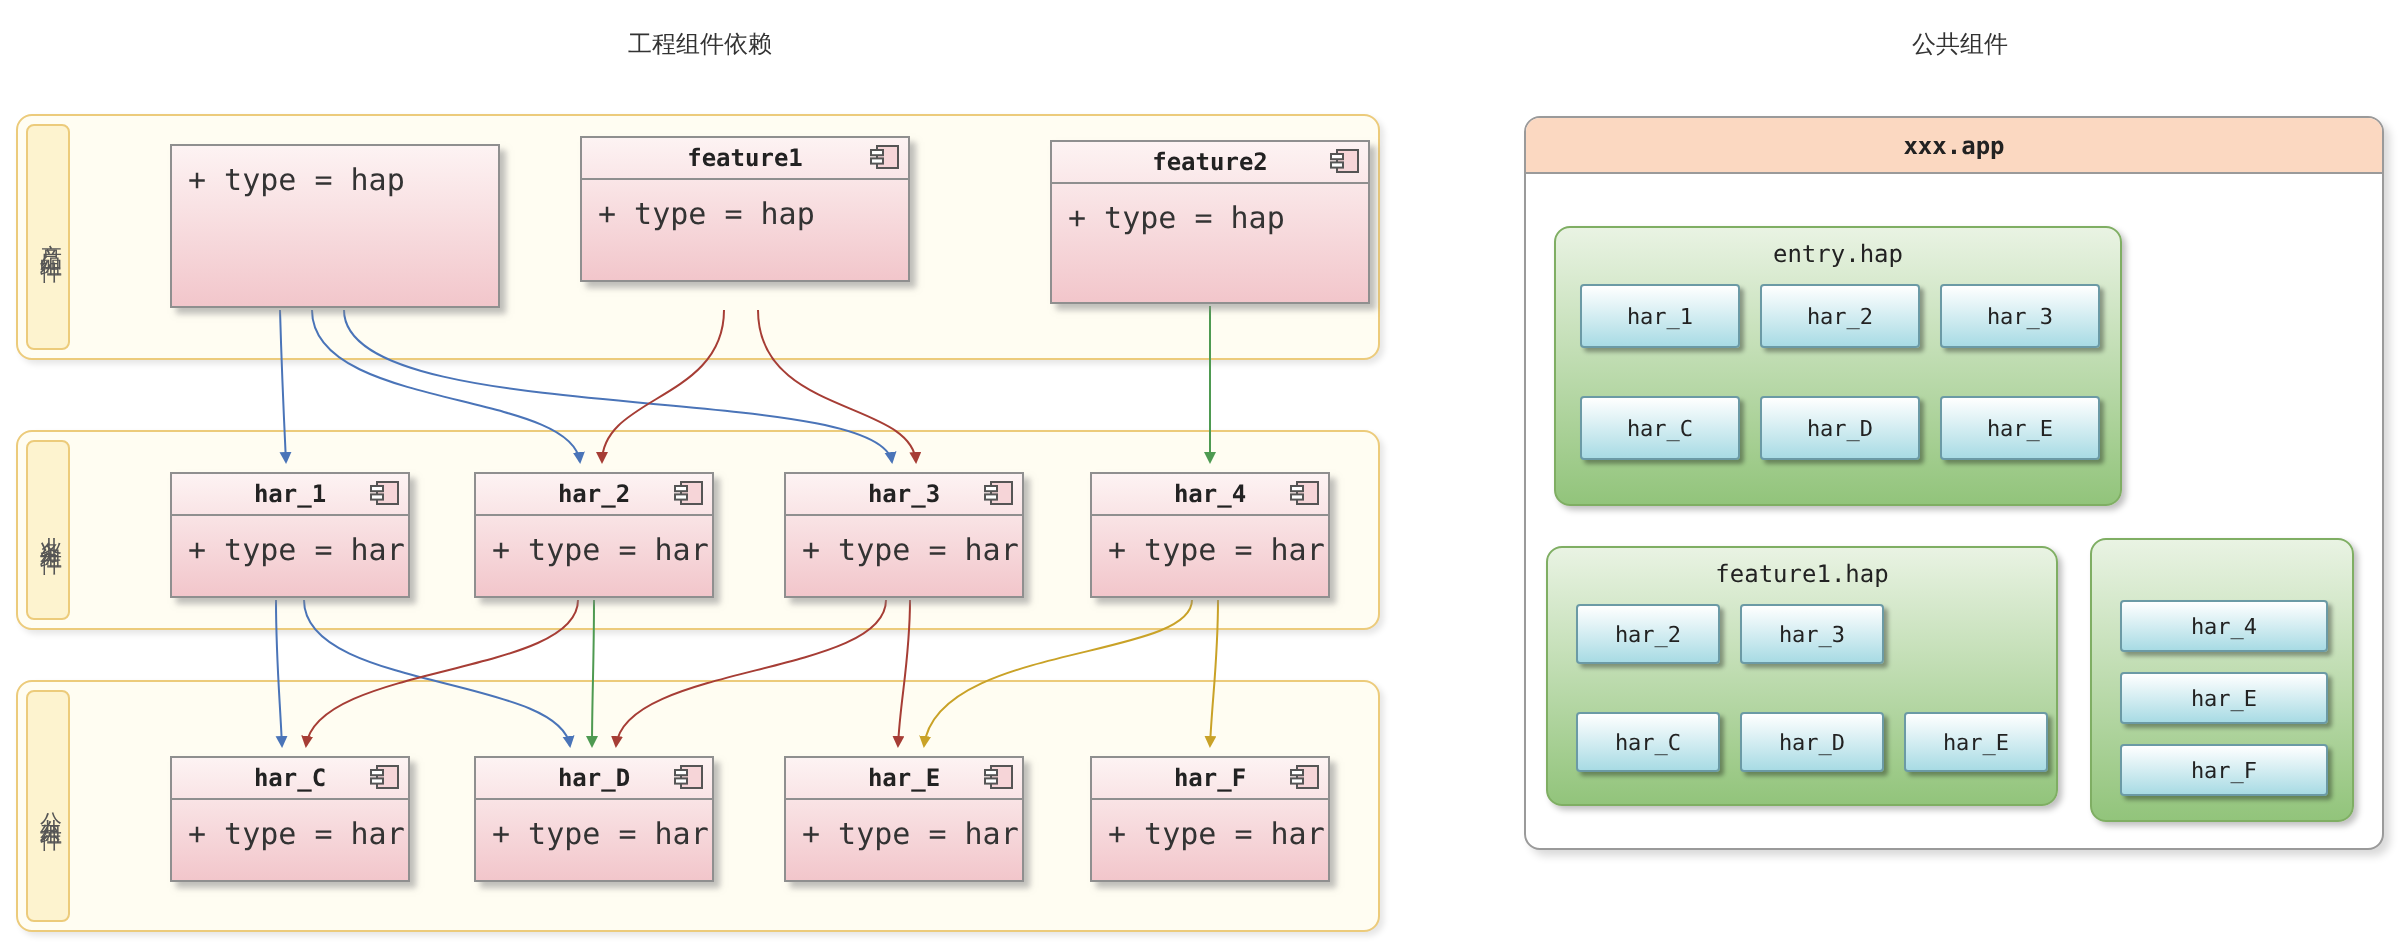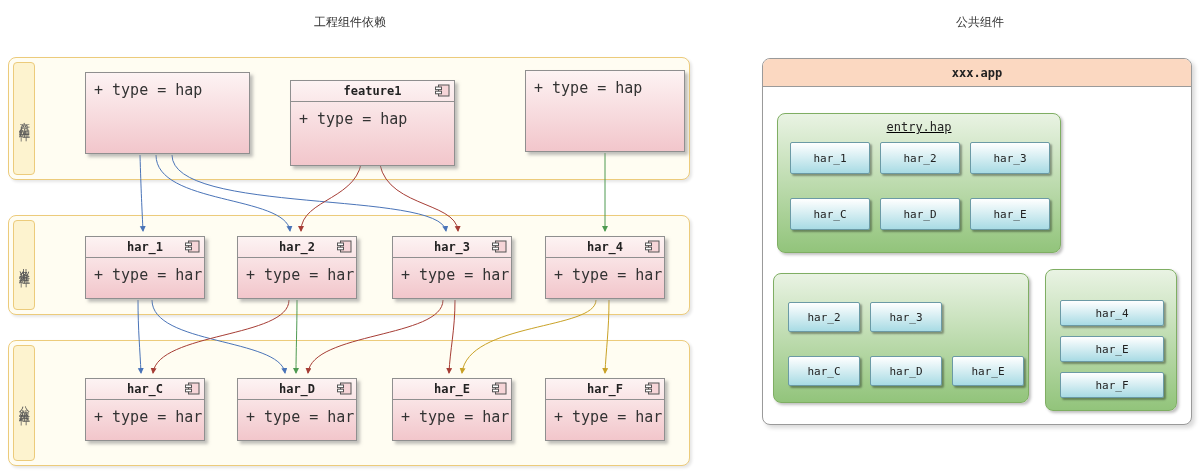--- a/index.html
+++ b/index.html
@@ -32,21 +32,21 @@
 
   
   .app { position:absolute; left:762px; top:58px; width:430px; height:367px;
          background:#fff; border:1px solid #9a9a9a; border-radius:8px;
          box-shadow:3px 3px 4px rgba(0,0,0,0.15); }
   .app-header { height:28px; background:#fbd8c1; border-bottom:1px solid #9a9a9a;
                 border-radius:7px 7px 0 0; text-align:center; line-height:28px;
                 font-weight:bold; font-size:12px; color:#222; }
   .hap-group { position:absolute; background:linear-gradient(180deg,#e9f3e3,#92c47b);
                border:1px solid #7fae63; border-radius:8px;
-               box-shadow:2px 2px 3px rgba(0,0,0,0.25);text-decoration:underline; }
+               box-shadow:2px 2px 3px rgba(0,0,0,0.25); }
   .hap-label { text-align:center; font-size:12px; color:#222; padding-top:6px; }
   .har-chip { position:absolute; background:linear-gradient(180deg,#ffffff,#a8dbe4);
               border:1px solid #6b9aa5; border-radius:2px;
               box-shadow:2px 2px 2px rgba(0,0,0,0.35);
               display:flex; align-items:center; justify-content:center;
               font-size:11px; color:#222; }
 </style>
 </head>
 <body>
 
@@ -89,32 +89,40 @@
   <path d="M297,300 C297,330 296,350 296,373" stroke="#4e9a51" fill="none" marker-end="url(#m-green)"></path>
   <path d="M443,300 C443,338 312,332 308,373" stroke="#a63d35" fill="none" marker-end="url(#m-red)"></path>
   <path d="M455,300 C455,330 450,350 449,373" stroke="#a63d35" fill="none" marker-end="url(#m-red)"></path>
   <path d="M596,300 C596,330 468,322 462,373" stroke="#c9a227" fill="none" marker-end="url(#m-yellow)"></path>
   <path d="M609,300 C609,330 606,350 605,373" stroke="#c9a227" fill="none" marker-end="url(#m-yellow)"></path>
 </svg>
 
 <div class="uml" style="left:85px;top:72px;width:165px;height:82px">
   <div class="uml-body">+ type = hap</div>
 </div>
-<div class="uml" style="left:290px;top:80px;width:165px;height:86px">
+<div class="uml" style="left:290px;top:68px;width:165px;height:73px">
   <div class="uml-header">
     <span class="uml-name">feature1</span>
     <span class="comp-icon"><svg width="15" height="13" viewBox="0 0 15 13">
           <rect x="3.5" y="1" width="10.5" height="11" fill="#f6d5d8" stroke="#555"></rect>
           <rect x="0.5" y="3" width="6" height="2.6" fill="#fff" stroke="#555"></rect>
           <rect x="0.5" y="7.2" width="6" height="2.6" fill="#fff" stroke="#555"></rect>
         </svg></span>
   </div>
   <div class="uml-body">+ type = hap</div>
 </div>
 <div class="uml" style="left:525px;top:70px;width:160px;height:82px">
+  <div class="uml-header">
+    <span class="uml-name">feature2</span>
+    <span class="comp-icon"><svg width="15" height="13" viewBox="0 0 15 13">
+          <rect x="3.5" y="1" width="10.5" height="11" fill="#f6d5d8" stroke="#555"></rect>
+          <rect x="0.5" y="3" width="6" height="2.6" fill="#fff" stroke="#555"></rect>
+          <rect x="0.5" y="7.2" width="6" height="2.6" fill="#fff" stroke="#555"></rect>
+        </svg></span>
+  </div>
   <div class="uml-body">+ type = hap</div>
 </div>
 
 <div class="uml" style="left:85px;top:236px;width:120px;height:63px">
   <div class="uml-header">
     <span class="uml-name">har_1</span>
     <span class="comp-icon"><svg width="15" height="13" viewBox="0 0 15 13">
           <rect x="3.5" y="1" width="10.5" height="11" fill="#f6d5d8" stroke="#555"></rect>
           <rect x="0.5" y="3" width="6" height="2.6" fill="#fff" stroke="#555"></rect>
           <rect x="0.5" y="7.2" width="6" height="2.6" fill="#fff" stroke="#555"></rect>
@@ -210,20 +218,21 @@
     <div class="hap-label">entry.hap</div>
     <div class="har-chip" style="left:12px;top:28px;width:80px;height:32px">har_1</div>
     <div class="har-chip" style="left:102px;top:28px;width:80px;height:32px">har_2</div>
     <div class="har-chip" style="left:192px;top:28px;width:80px;height:32px">har_3</div>
     <div class="har-chip" style="left:12px;top:84px;width:80px;height:32px">har_C</div>
     <div class="har-chip" style="left:102px;top:84px;width:80px;height:32px">har_D</div>
     <div class="har-chip" style="left:192px;top:84px;width:80px;height:32px">har_E</div>
   </div>
 
   <div class="hap-group" style="left:10px;top:214px;width:256px;height:130px">
+    <div class="hap-label">feature1.hap</div>
     <div class="har-chip" style="left:14px;top:28px;width:72px;height:30px">har_2</div>
     <div class="har-chip" style="left:96px;top:28px;width:72px;height:30px">har_3</div>
     <div class="har-chip" style="left:14px;top:82px;width:72px;height:30px">har_C</div>
     <div class="har-chip" style="left:96px;top:82px;width:72px;height:30px">har_D</div>
     <div class="har-chip" style="left:178px;top:82px;width:72px;height:30px">har_E</div>
   </div>
 
   <div class="hap-group" style="left:282px;top:210px;width:132px;height:142px">
     <div class="har-chip" style="left:14px;top:30px;width:104px;height:26px">har_4</div>
     <div class="har-chip" style="left:14px;top:66px;width:104px;height:26px">har_E</div>

